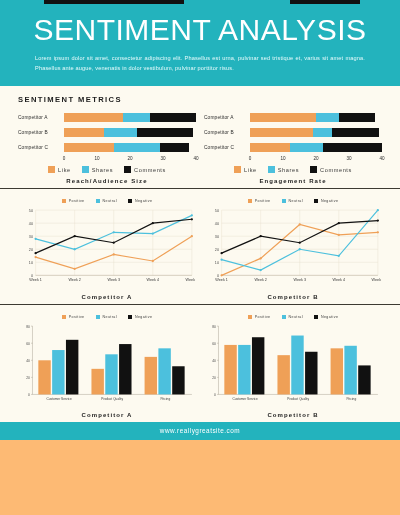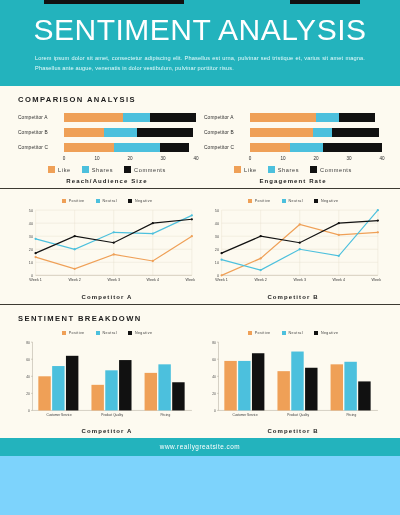--- a/index.html
+++ b/index.html
@@ -2,21 +2,21 @@
 <html><head>
 <meta charset="utf-8">
 <style>
   * { box-sizing: border-box; margin: 0; padding: 0; }
   html, body {
     width: 400px; height: 515px;
     font-family: "Liberation Sans", sans-serif;
     background: #ffffff;
     overflow: hidden;
   }
-  .page { position: relative; width: 400px; height: 515px; background: #7dd3fc; }
+  .page { position: relative; width: 400px; height: 515px; background: #fdba74; }
 
   
   .header {
     position: relative;
     background: #23b3bd;
     padding: 10px 0 12px 0;
     height: 86px;
   }
   .topbars { position: absolute; top: 0; left: 0; width: 100%; height: 4px; }
   .topbar { position: absolute; top: 0; height: 4px; background: #111111; }
@@ -114,21 +114,21 @@
   <div class="header">
     <div class="topbars">
       <div class="topbar tb1"></div>
       <div class="topbar tb2"></div>
     </div>
     <div class="title">SENTIMENT ANALYSIS</div>
     <div class="subtitle">Lorem ipsum dolor sit amet, consectetur adipiscing elit. Phasellus est urna, pulvinar sed tristique et, varius sit amet magna. Phasellus ante augue, venenatis in dolor vestibulum, pulvinar porttitor risus.</div>
   </div>
 
   <div class="section">
-    <div class="sec-title">COMPARISON ANALYSIS</div>
+    <div class="sec-title">SENTIMENT METRICS</div>
     <div class="chart-pair">
       <div class="chart-col">
         <div id="hbars-0">
             <div class="hbars">
               <div class="hbar-row">
                 <div class="hbar-label">Competitor A</div>
                 <div class="hbar-track">
                   <div class="hseg" style="background: rgb(239, 160, 87); width: 45%;"></div>
                   <div class="hseg" style="background: rgb(76, 192, 221); width: 20%;"></div>
                   <div class="hseg" style="background: rgb(17, 17, 17); width: 35%;"></div>
@@ -353,21 +353,20 @@
               <circle cx="130.25" cy="16.599999999999994" r="1.1" fill="#111111"></circle>
               <circle cx="168" cy="14.080000000000005" r="1.1" fill="#111111"></circle>
             </svg>
           </div>
         <div class="chart-caption">Competitor B</div>
       </div>
     </div>
   </div>
 
   <div class="section sec-divider-bottom">
-    <div class="sec-title">SENTIMENT BREAKDOWN</div>
     <div class="chart-pair">
       <div class="chart-col">
         <div class="legend tiny" id="legend-sent-2">
             <div class="legend-item">
               <span class="swatch" style="background: rgb(239, 160, 87);"></span>
               <span class="legend-label">Positive</span>
             </div>
             <div class="legend-item">
               <span class="swatch" style="background: rgb(76, 192, 221);"></span>
               <span class="legend-label">Neutral</span>

